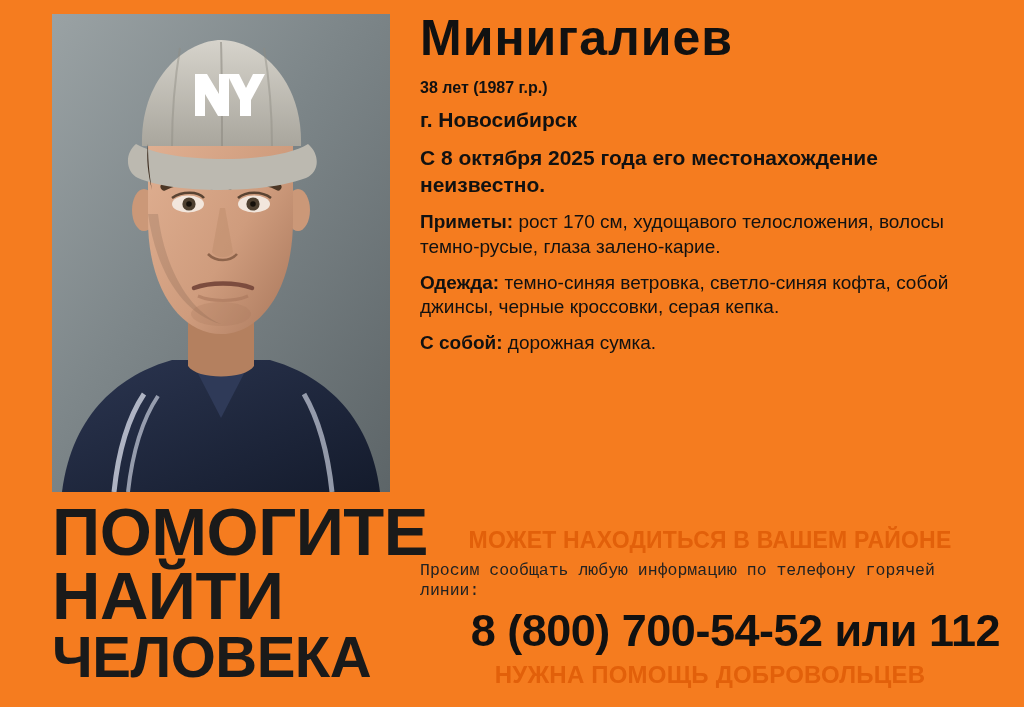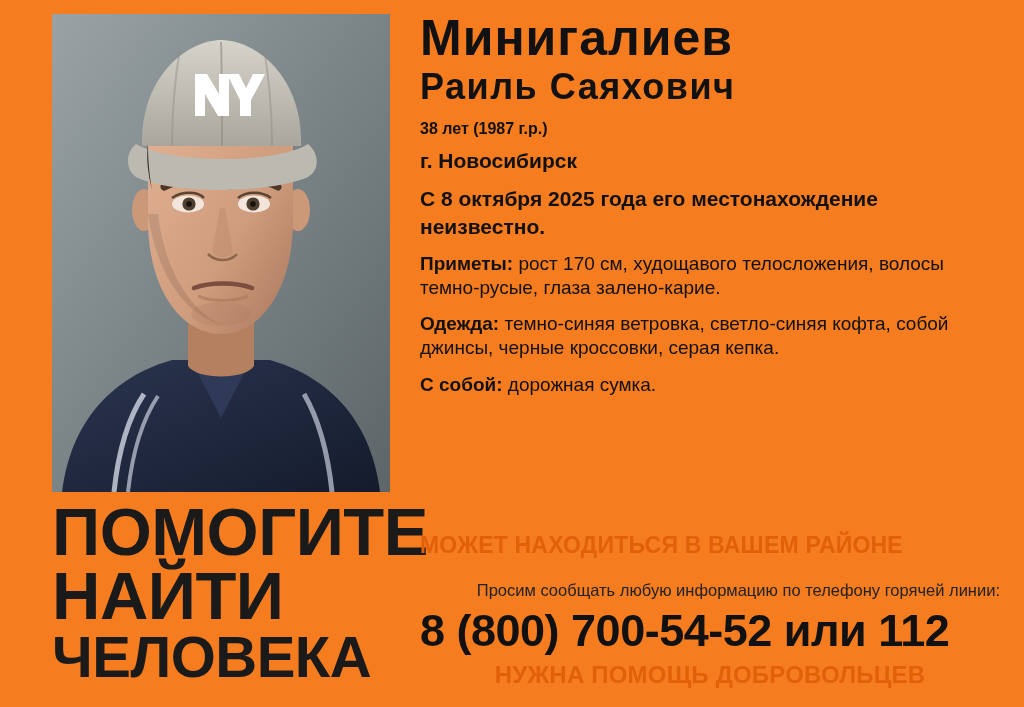--- a/index.html
+++ b/index.html
@@ -119,36 +119,37 @@
     flex: 1 1 auto;
   }
   
   .contact {
     padding-bottom: 14px;
   }
   .may-be {
     font-size: 23px;
     font-weight: bold;
     color: #E2600A;
-    text-align: left;
+    text-align: center;
     letter-spacing: 0.2px;
     line-height: 1.2;
   }
   .please-report {
     font-size: 16.5px;
     color: #222;
-    text-align: right;
-    margin-top: 22px;
-    line-height: 1.2;
+    text-align: left;
+    margin-top: 7px;
+    line-height: 1.2;
+    font-family: Liberation Mono, monospace;
   }
   .phone {
     font-size: 45px;
     font-weight: bold;
     color: #111;
-    text-align: left;
+    text-align: right;
     margin-top: 4px;
     letter-spacing: -0.5px;
     white-space: nowrap;
   }
   .volunteers {
     font-size: 24px;
     font-weight: bold;
     color: #E2600A;
     text-align: center;
     margin-top: 4px;
@@ -243,21 +244,20 @@
     <div class="help-block">
       <div class="help-line1">ПОМОГИТЕ</div>
       <div class="help-line2">НАЙТИ</div>
       <div class="help-line3">ЧЕЛОВЕКА</div>
     </div>
   </div>
 
   <div class="right-col">
 
     <div class="name-last">Минигалиев</div>
-    <div class="name-first">Раиль Саяхович</div>
     <div class="age-line">38 лет (1987 г.р.)</div>
     <div class="city-line">г. Новосибирск</div>
     <div class="missing-since">С 8 октября 2025 года его местонахождение неизвестно.</div>
 
     <div class="para">
       <b>Приметы:</b><span> рост 170 см, худощавого телосложения, волосы темно-русые, глаза залено-карие.</span>
     </div>
 
     <div class="para">
       <b>Одежда:</b><span> темно-синяя ветровка, светло-синяя кофта, собой джинсы, черные кроссовки, серая кепка.</span>

